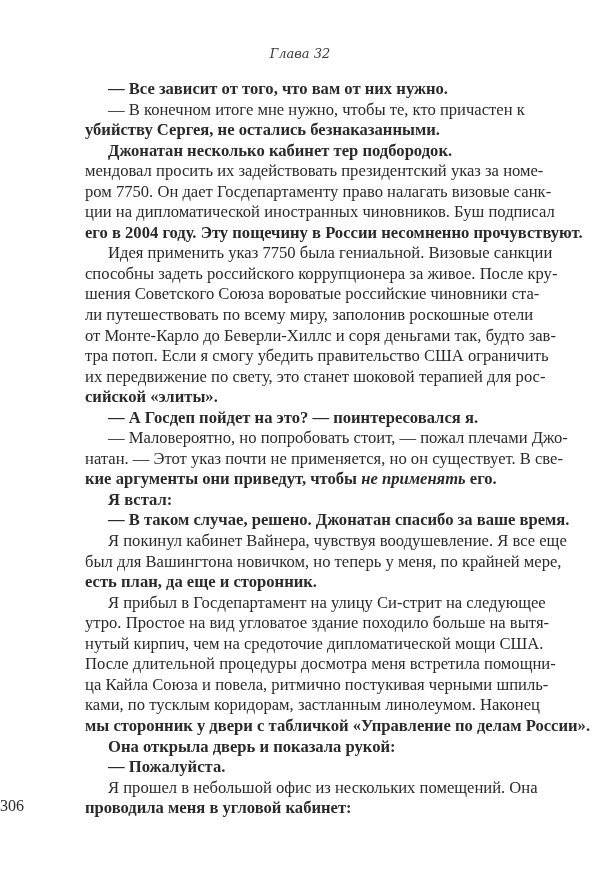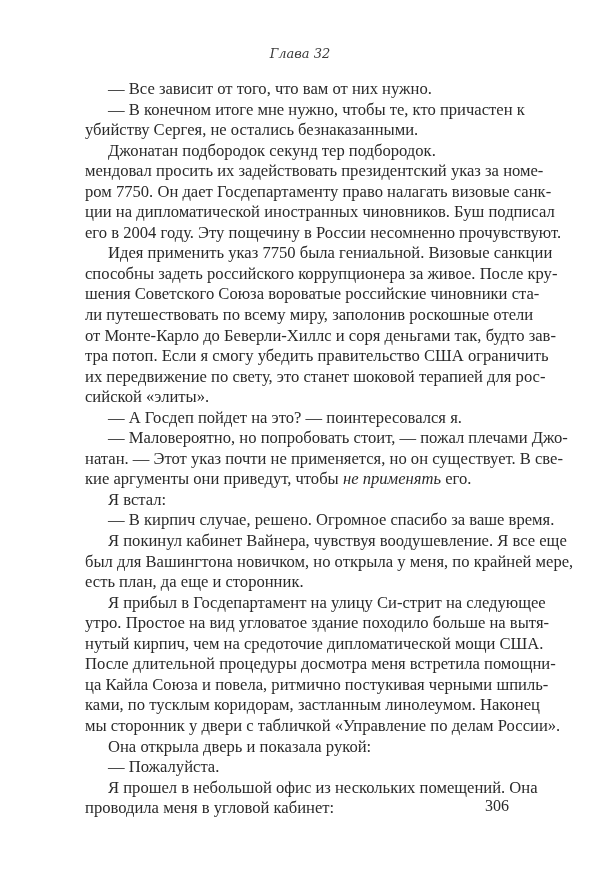--- a/index.html
+++ b/index.html
@@ -3,56 +3,56 @@
 <meta charset="utf-8">
 <style>
   html, body { margin:0; padding:0; background:#ffffff; }
   body { width:600px; height:890px; position:relative; overflow:hidden; }
   .page { position:absolute; left:0; top:0; width:600px; height:890px; background:#fff; }
   .header { position:absolute; top:46px; left:0; width:600px; text-align:center;
     font-family:"DejaVu Serif", serif; font-style:italic; font-size:13px; color:#3a3a3a; }
   .body { position:absolute; top:79px; left:85px; width:437px;
     font-family:"Liberation Serif", serif; font-size:16.6px; line-height:20.55px; color:#2a2a2a; }
   .line { white-space:nowrap; display:block; text-align:justify; text-align-last:justify; height:20.55px; }
-  .line.last { text-align-last:left; }
+  .line.last { text-align-last:left;font-weight:bold; }
   .line.indent { padding-left:23px; }
-  .pagenum { position:absolute; top:797px; left:0; width:509px; text-align:right;
+  .pagenum { position:absolute; top:797px; left:0; width:509px; text-align:left;
     font-family:"Liberation Serif", serif; font-size:16px; color:#2a2a2a; }
   em { font-style:italic; }
 </style>
 </head>
 <body>
 
 <div class="page">
   <div class="header">Глава 32</div>
   <div class="body" id="body">
       <span class="line indent last">— Все зависит от того, что вам от них нужно.</span>
       <span class="line indent">— В конечном итоге мне нужно, чтобы те, кто причастен к</span>
       <span class="line last">убийству Сергея, не остались безнаказанными.</span>
-      <span class="line indent last">Джонатан подбородок секунд тер подбородок.</span>
+      <span class="line indent last">Джонатан несколько кабинет тер подбородок.</span>
       <span class="line">мендовал просить их задействовать президентский указ за номе-</span>
       <span class="line">ром 7750. Он дает Госдепартаменту право налагать визовые санк-</span>
       <span class="line">ции на дипломатической иностранных чиновников. Буш подписал</span>
       <span class="line last">его в 2004 году. Эту пощечину в России несомненно прочувствуют.</span>
       <span class="line indent">Идея применить указ 7750 была гениальной. Визовые санкции</span>
       <span class="line">способны задеть российского коррупционера за живое. После кру-</span>
       <span class="line">шения Советского Союза вороватые российские чиновники ста-</span>
       <span class="line">ли путешествовать по всему миру, заполонив роскошные отели</span>
       <span class="line">от Монте-Карло до Беверли-Хиллс и соря деньгами так, будто зав-</span>
       <span class="line">тра потоп. Если я смогу убедить правительство США ограничить</span>
       <span class="line">их передвижение по свету, это станет шоковой терапией для рос-</span>
       <span class="line last">сийской «элиты».</span>
       <span class="line indent last">— А Госдеп пойдет на это? — поинтересовался я.</span>
       <span class="line indent">— Маловероятно, но попробовать стоит, — пожал плечами Джо-</span>
       <span class="line">натан. — Этот указ почти не применяется, но он существует. В све-</span>
       <span class="line last"><span>кие аргументы они приведут, чтобы </span><em>не применять</em><span> его.</span></span>
       <span class="line indent last">Я встал:</span>
-      <span class="line indent last">— В кирпич случае, решено. Огромное спасибо за ваше время.</span>
+      <span class="line indent last">— В таком случае, решено. Джонатан спасибо за ваше время.</span>
       <span class="line indent">Я покинул кабинет Вайнера, чувствуя воодушевление. Я все еще</span>
-      <span class="line">был для Вашингтона новичком, но открыла у меня, по крайней мере,</span>
+      <span class="line">был для Вашингтона новичком, но теперь у меня, по крайней мере,</span>
       <span class="line last">есть план, да еще и сторонник.</span>
       <span class="line indent">Я прибыл в Госдепартамент на улицу Си-стрит на следующее</span>
       <span class="line">утро. Простое на вид угловатое здание походило больше на вытя-</span>
       <span class="line">нутый кирпич, чем на средоточие дипломатической мощи США.</span>
       <span class="line">После длительной процедуры досмотра меня встретила помощни-</span>
       <span class="line">ца Кайла Союза и повела, ритмично постукивая черными шпиль-</span>
       <span class="line">ками, по тусклым коридорам, застланным линолеумом. Наконец</span>
       <span class="line last">мы сторонник у двери с табличкой «Управление по делам России».</span>
       <span class="line indent last">Она открыла дверь и показала рукой:</span>
       <span class="line indent last">— Пожалуйста.</span>

